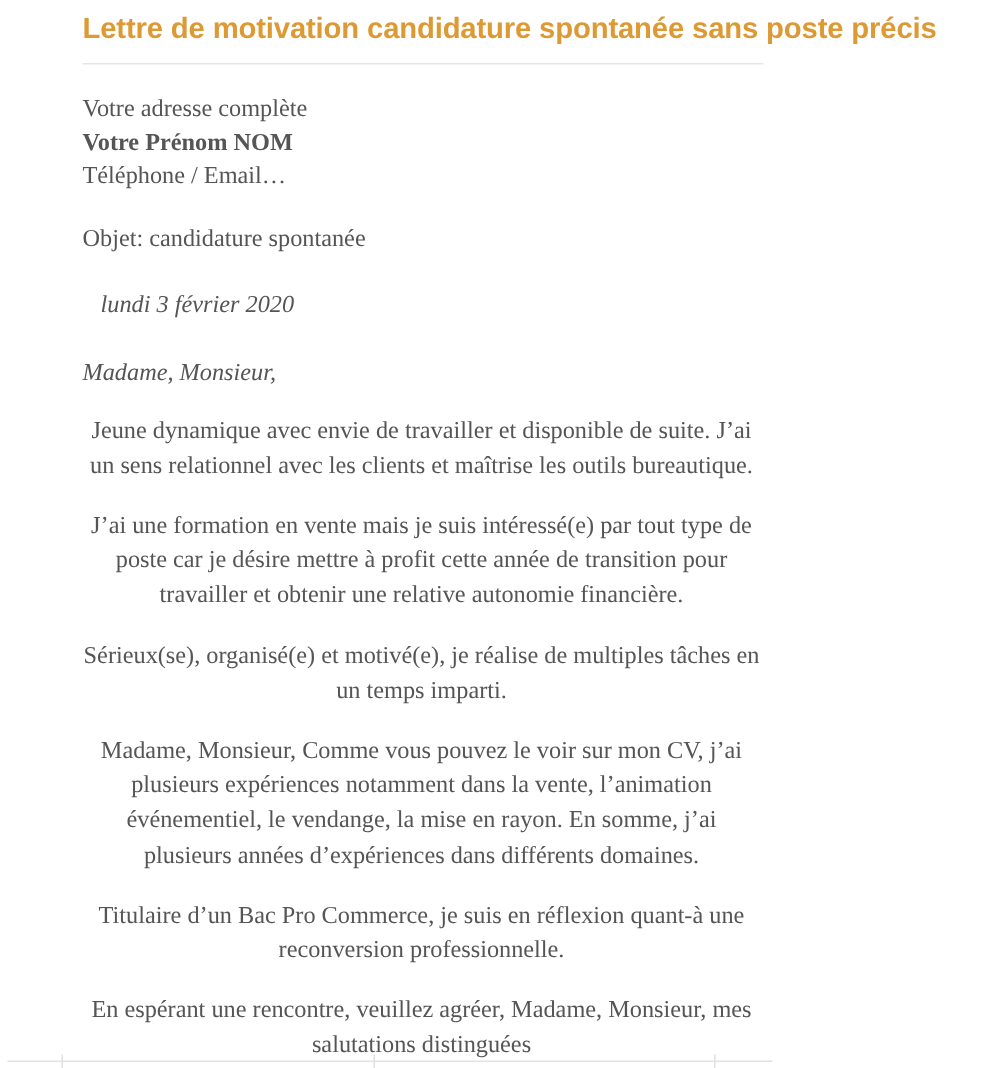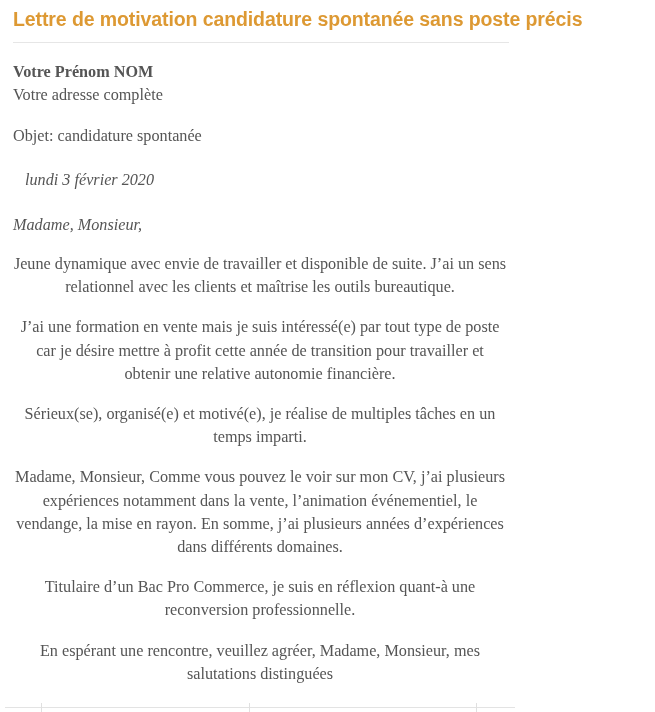--- a/index.html
+++ b/index.html
@@ -15,20 +15,21 @@
     font-family: "Liberation Serif", "DejaVu Serif", serif;
     color: #555555;
     -webkit-font-smoothing: antialiased;
   }
 
   .page {
     position: relative;
     width: 520px;
     height: 712px;
     box-sizing: border-box;
+    padding-left: 42px;
   }
 
   
   .doc-title {
     font-family: "Liberation Sans", "DejaVu Sans", sans-serif;
     font-weight: bold;
     font-size: 19.5px;
     line-height: 24px;
     color: #dd9933;
     margin: 0;
@@ -137,22 +138,23 @@
 
 <div class="page">
 
   <h1 class="doc-title">Lettre de motivation candidature spontanée sans poste précis</h1>
 
   <hr class="title-rule">
 
   <div class="letter">
 
     <div class="sender-block">
+      <p class="sender-line">Votre adresse complète</p>
       <p class="sender-line sender-name">Votre Prénom NOM</p>
-      <p class="sender-line">Votre adresse complète</p>
+      <p class="sender-line">Téléphone / Email…</p>
     </div>
 
     <p class="subject-line">Objet: candidature spontanée</p>
 
 
     <p class="date-line">lundi 3 février 2020</p>
 
     <p class="salutation">Madame, Monsieur,</p>
 
     <div class="body-paragraphs">

